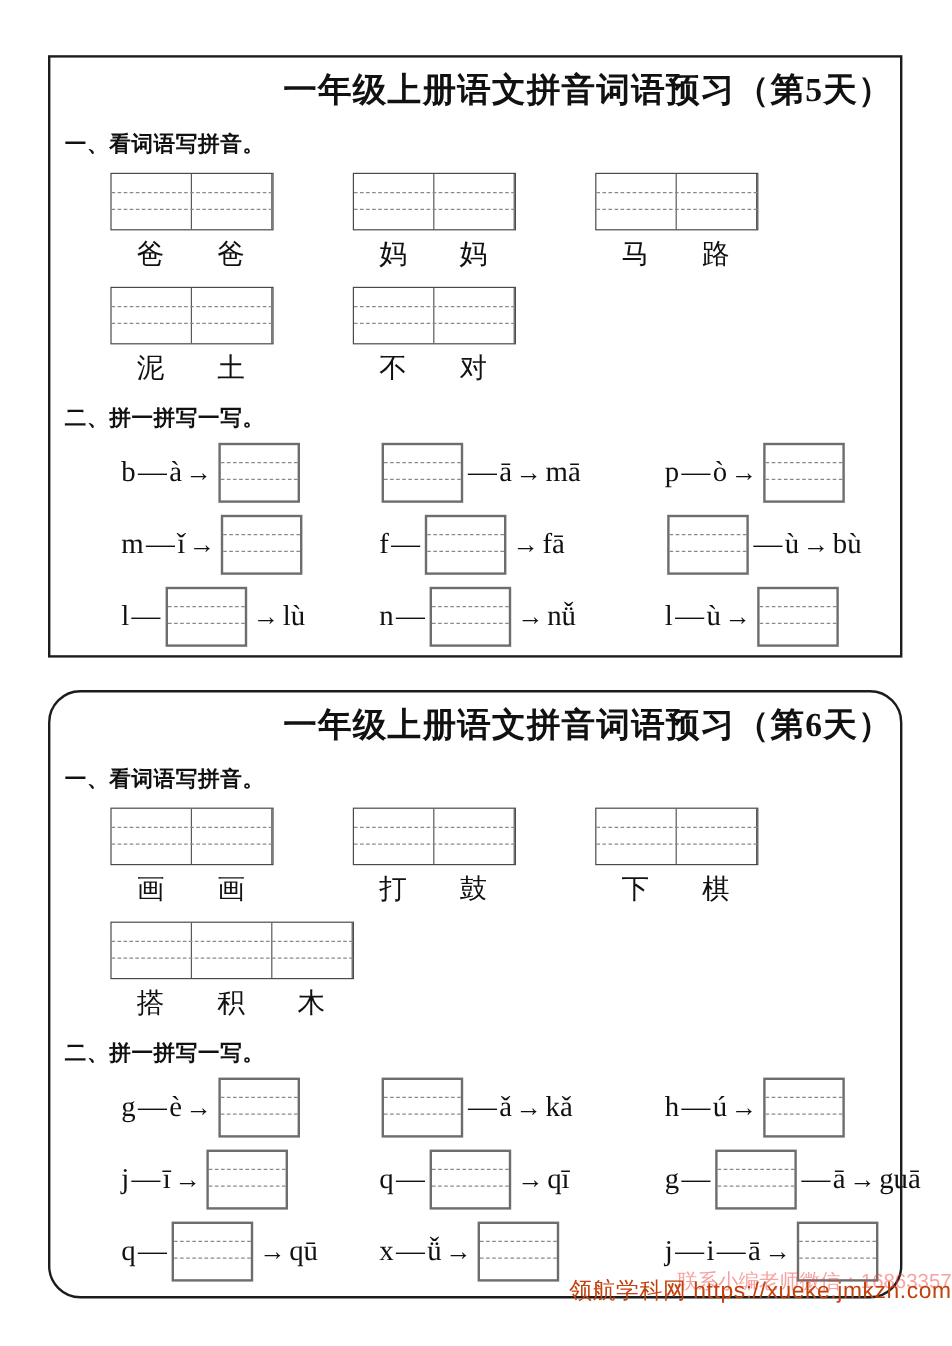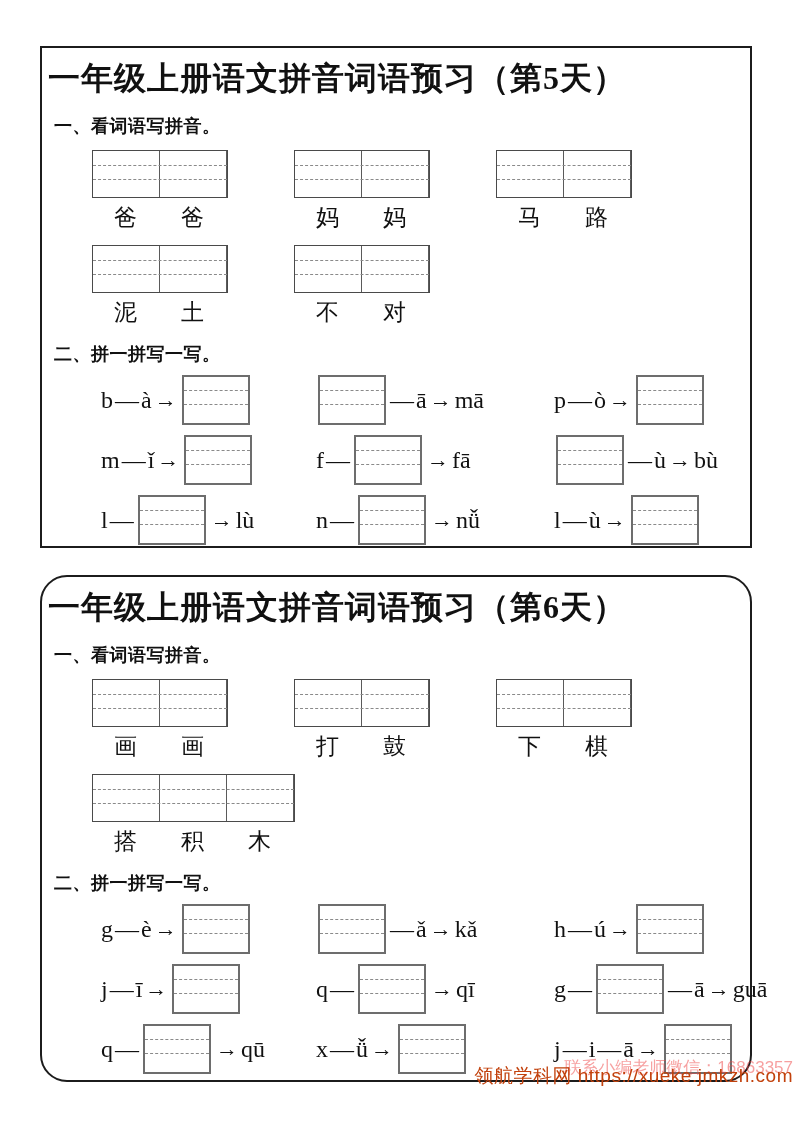--- a/index.html
+++ b/index.html
@@ -8,21 +8,21 @@
     font-family:"Liberation Serif","DejaVu Serif",serif;color:#111;
     overflow:hidden;
   }
   .sheet{
     position:absolute;left:40px;width:708px;
     border:2px solid #1c1c1c;background:#fff;box-sizing:content-box;
   }
   .sheet1{top:46px;height:498px;}
   .sheet2{top:575px;height:503px;border-radius:27px;}
   .title{
-    text-align:left;font-size:32px;font-weight:bold;
+    text-align:right;font-size:28px;font-weight:bold;
     margin:10px 6px 0 6px;letter-spacing:1px;line-height:1.3;
   }
   .heading{font-size:18px;margin:14px 16px 0 12px;font-weight:600;letter-spacing:.5px;}
   .word-rows{margin-top:12px;}
   .wrow{display:flex;gap:66px;padding-left:50px;margin-bottom:12px;}
   .wgroup{display:block;}
   .wgrid{display:flex;position:relative;border:1.5px solid #4a4a4a;height:46px;background:#fff;}
   .wcell{width:67px;height:100%;border-right:1.4px solid #5a5a5a;box-sizing:border-box;}
   .wcell:last-child{border-right:none;}
   .gline{position:absolute;left:0;right:0;height:0;border-top:1.3px dashed #8a8a8a;}

